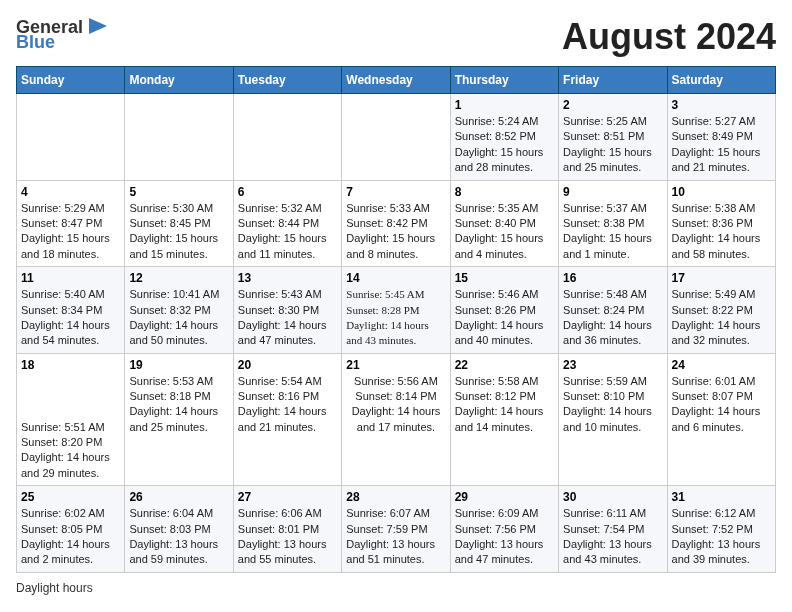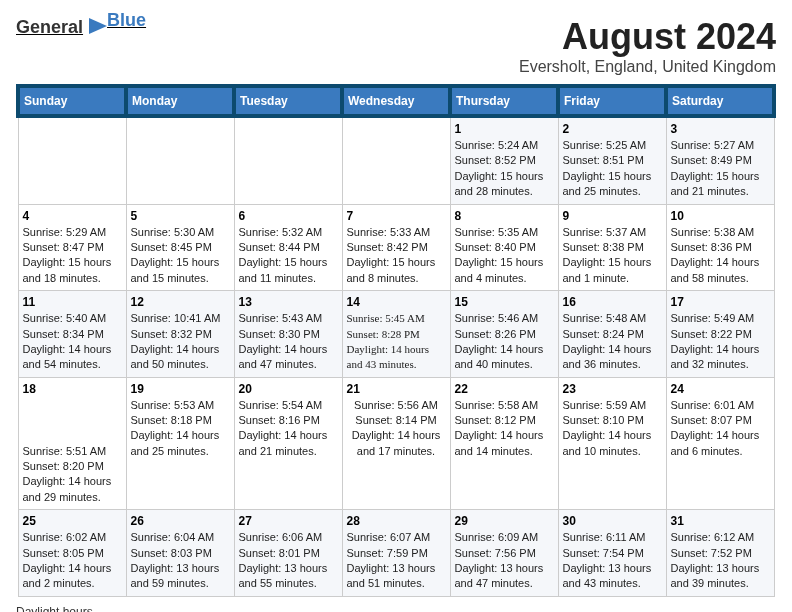--- a/index.html
+++ b/index.html
@@ -30,21 +30,21 @@
       font-size: 18px;
       font-weight: bold;
       color: #3a7abf;
     }
     .logo-icon {
       width: 22px;
       height: 22px;
       margin-left: 2px;
     }
     .title-block {
-      text-align: right;
+      text-align: center;
     }
     .main-title {
       font-size: 36px;
       font-weight: bold;
       color: #222;
     }
     .subtitle {
       font-size: 16px;
       color: #444;
     }
@@ -53,21 +53,21 @@
       border-collapse: collapse;
       font-size: 11px;
     }
     thead tr th {
       background: #3a7abf;
       color: #fff;
       font-size: 12px;
       font-weight: bold;
       padding: 6px 4px;
       text-align: left;
-      border: 4px solid #0c4a6e;
+      border: 1px solid #0c4a6e;
     }
     tbody tr td {
       border: 1px solid #ccc;
       vertical-align: top;
       padding: 4px 4px;
       background: #fff;
       min-width: 100px;
       min-height: 80px;
     }
     tbody tr:nth-child(odd) td {
@@ -93,33 +93,32 @@
       margin-top: 8px;
       font-size: 12px;
       color: #333;
     }
   </style>
 </head>
 <body>
 
 <div class="header">
   <div class="logo">
-    <div style="display:flex; flex-direction:row; align-items:flex-start;text-decoration:underline;">
+    <div style="display:flex; flex-direction:column; align-items:flex-start;">
       <div style="display:flex; align-items:center;">
         <span class="logo-text-general">General</span>
         <svg class="logo-icon" viewBox="0 0 22 22" xmlns="http://www.w3.org/2000/svg">
           <polygon points="4,18 22,10 4,2" fill="#3a7abf"></polygon>
         </svg>
       </div>
       <span class="logo-text-blue" style="margin-top:-6px;">Blue</span>
     </div>
   </div>
   <div class="title-block">
     <div class="main-title">August 2024</div>
-    <div class="subtitle">Eversholt, England, United Kingdom</div>
   </div>
 </div>
 
 <table>
   <thead>
     <tr>
         <th>Sunday</th>
         <th>Monday</th>
         <th>Tuesday</th>
         <th>Wednesday</th>

